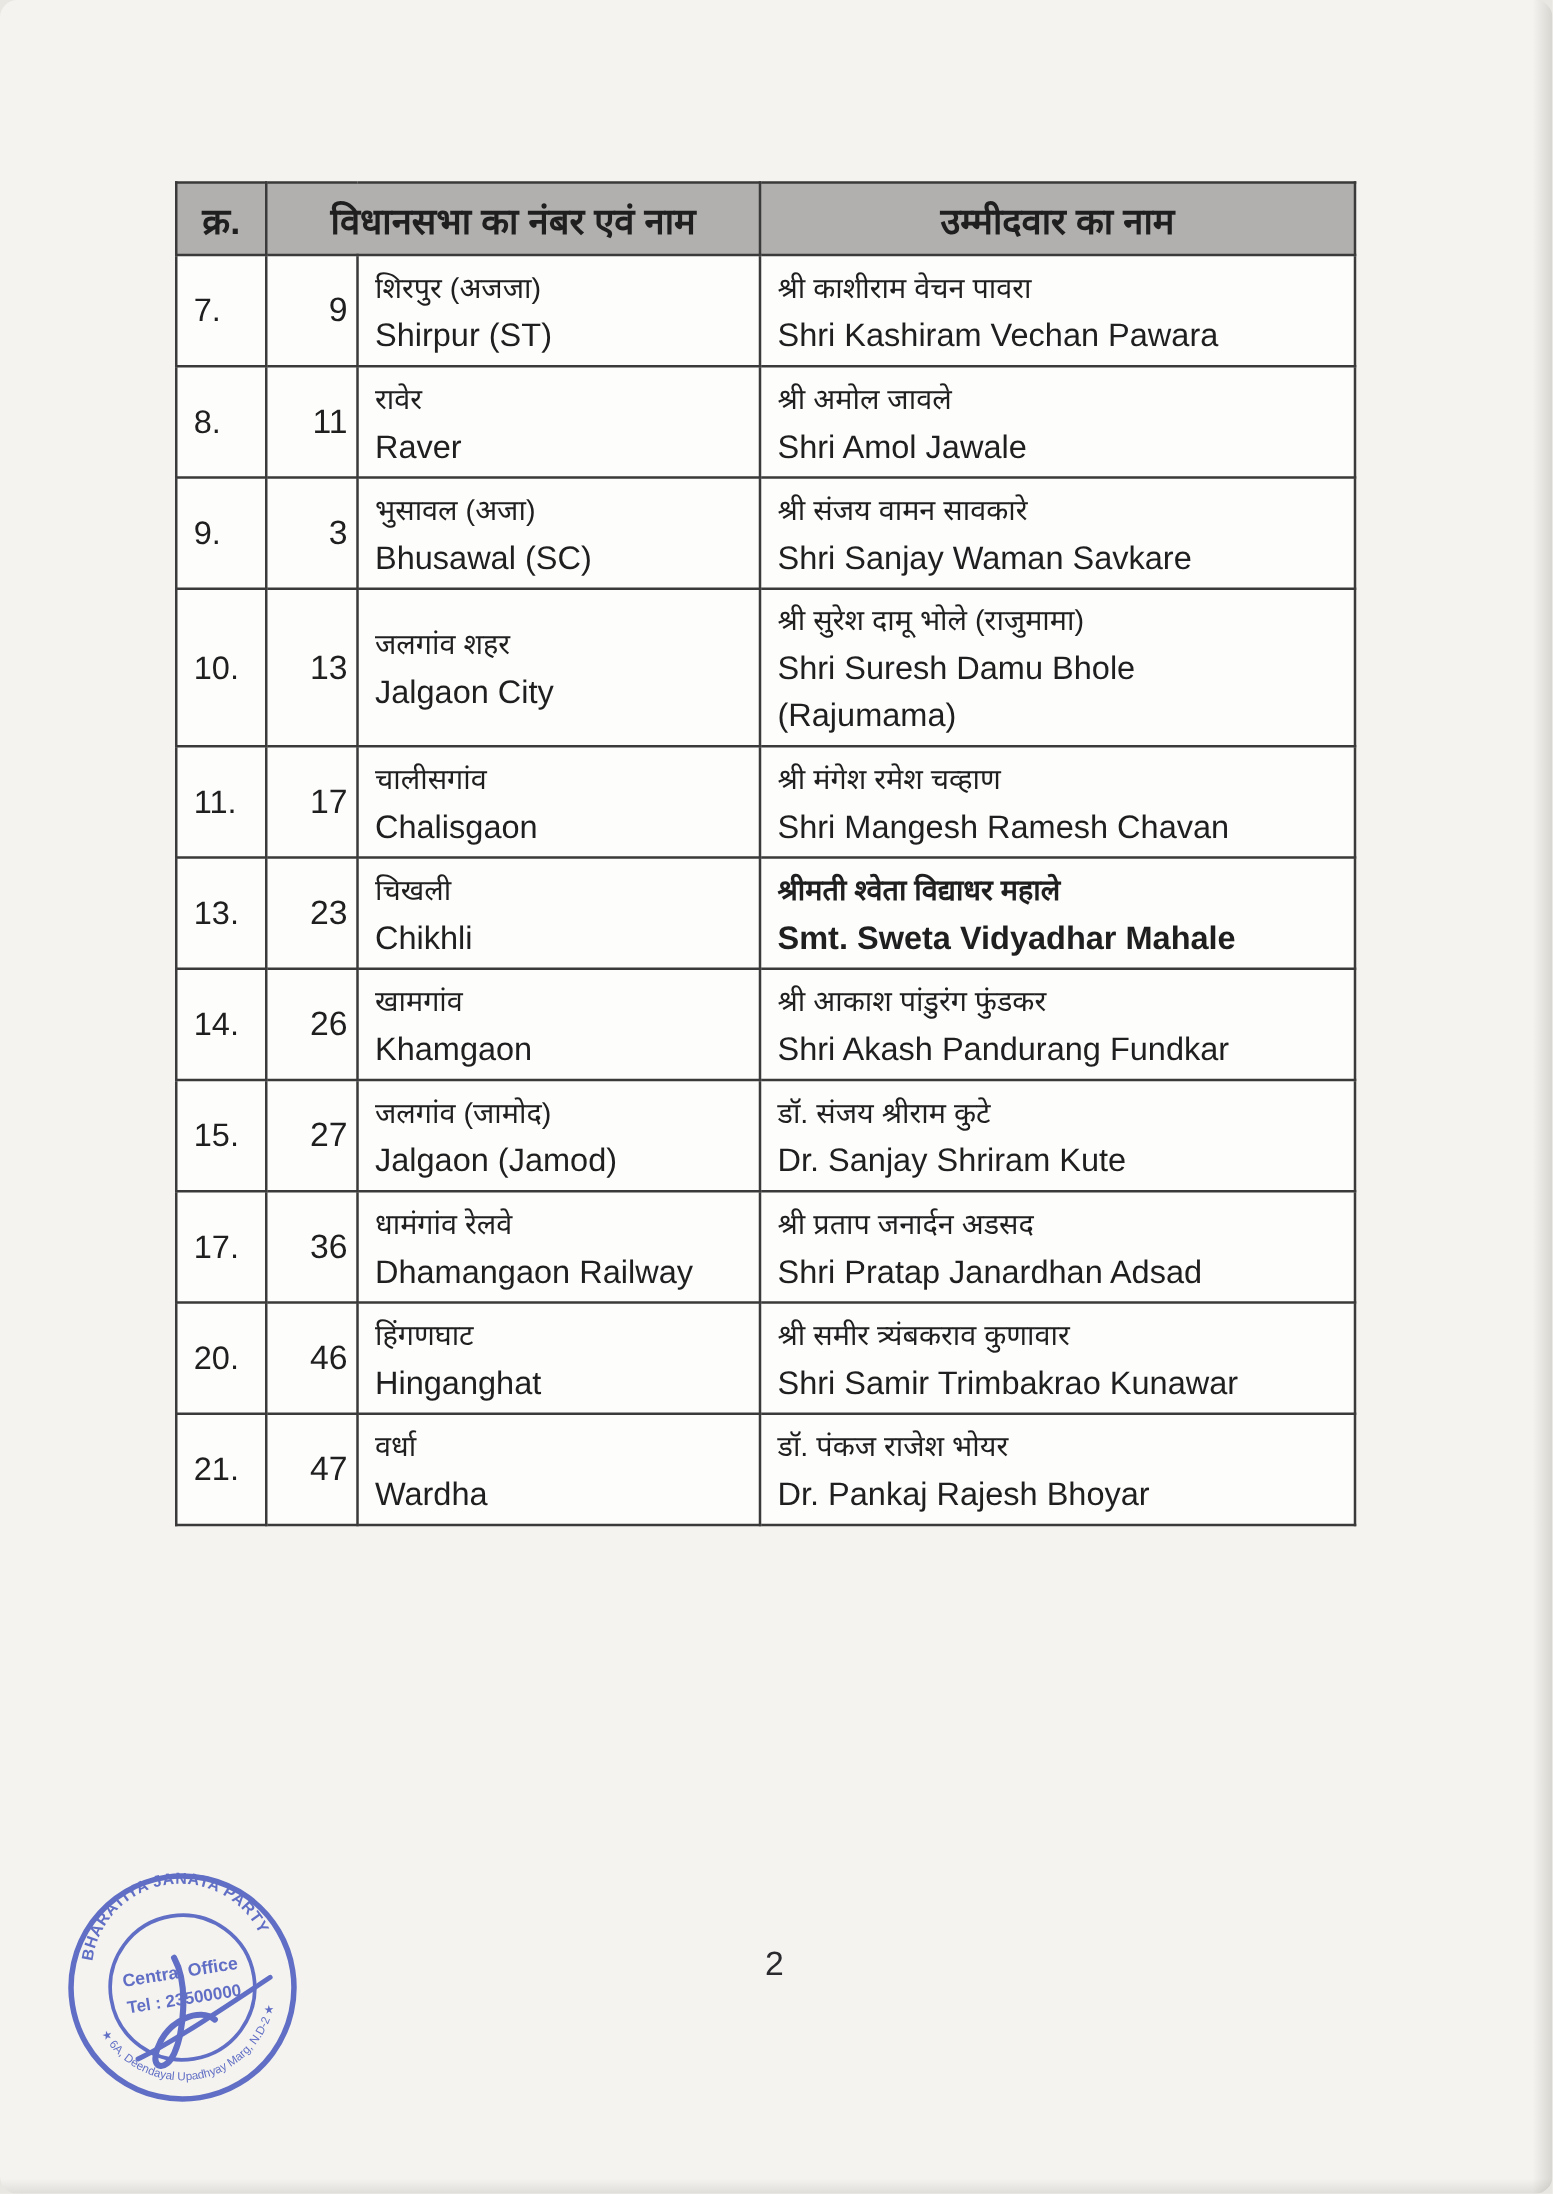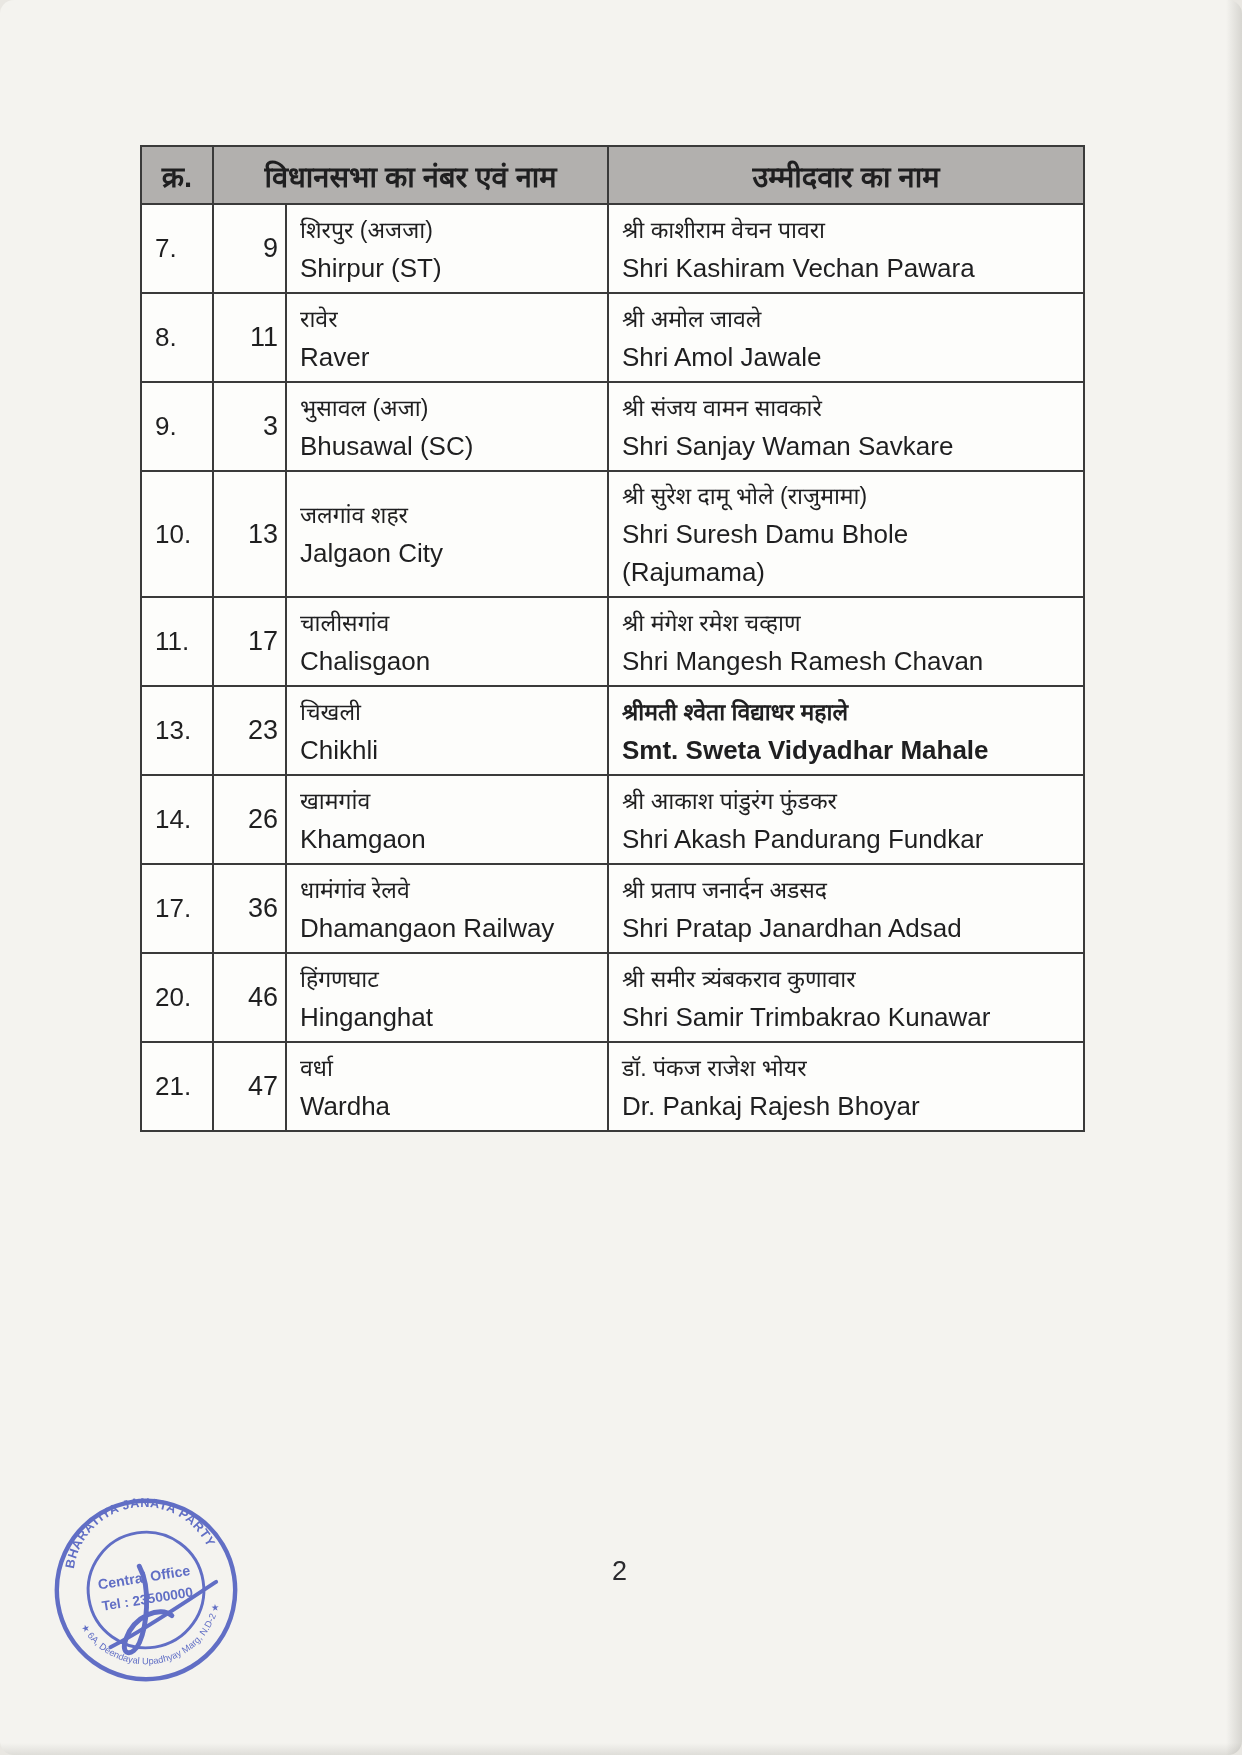--- a/index.html
+++ b/index.html
@@ -208,20 +208,32 @@
         <tr>
       <td class="c-serial"><span>14.</span></td>
       <td class="c-num"><span>26</span></td>
       <td class="c-const">
             <div class="line-hi">खामगांव</div>
             <div class="line-en">Khamgaon</div>
           </td>
       <td class="c-cand">
             <div class="line-hi">श्री आकाश पांडुरंग फुंडकर</div>
             <div class="line-en">Shri Akash Pandurang Fundkar</div>
+          </td>
+    </tr>
+        <tr>
+      <td class="c-serial"><span>15.</span></td>
+      <td class="c-num"><span>27</span></td>
+      <td class="c-const">
+            <div class="line-hi">जलगांव (जामोद)</div>
+            <div class="line-en">Jalgaon (Jamod)</div>
+          </td>
+      <td class="c-cand">
+            <div class="line-hi">डॉ. संजय श्रीराम कुटे</div>
+            <div class="line-en">Dr. Sanjay Shriram Kute</div>
           </td>
     </tr>
         <tr>
       <td class="c-serial"><span>17.</span></td>
       <td class="c-num"><span>36</span></td>
       <td class="c-const">
             <div class="line-hi">धामंगांव रेलवे</div>
             <div class="line-en">Dhamangaon Railway</div>
           </td>
       <td class="c-cand">

